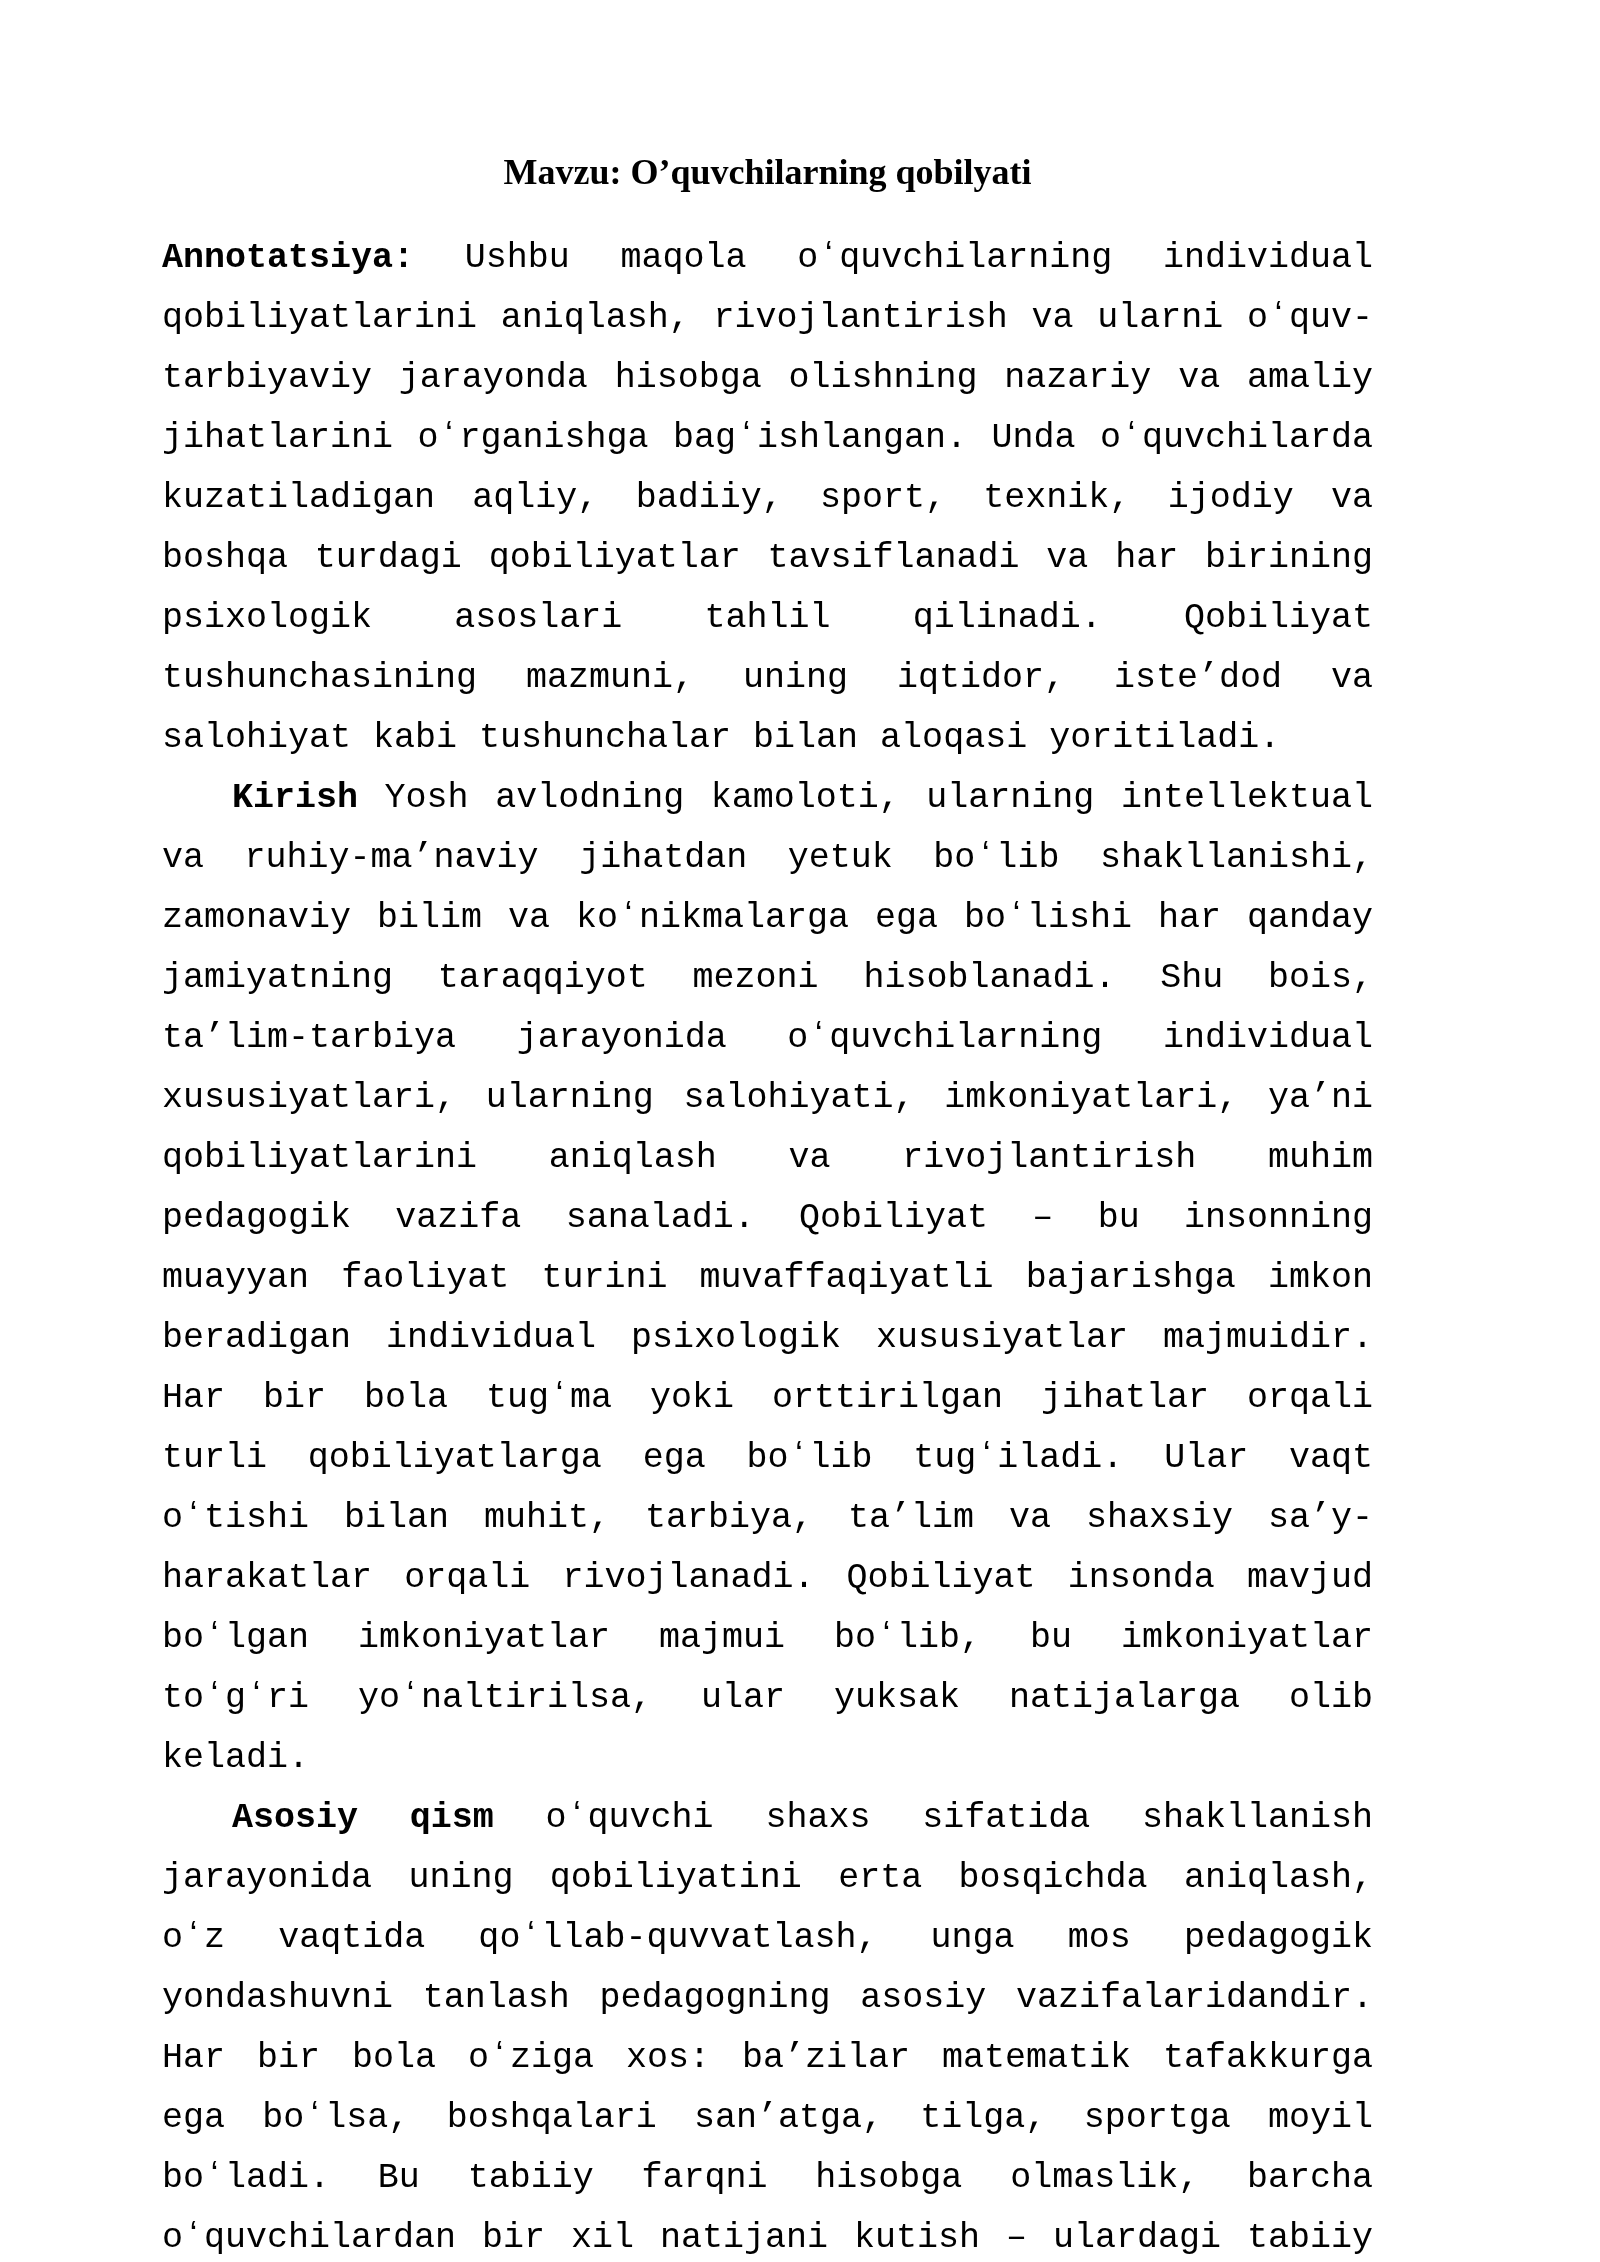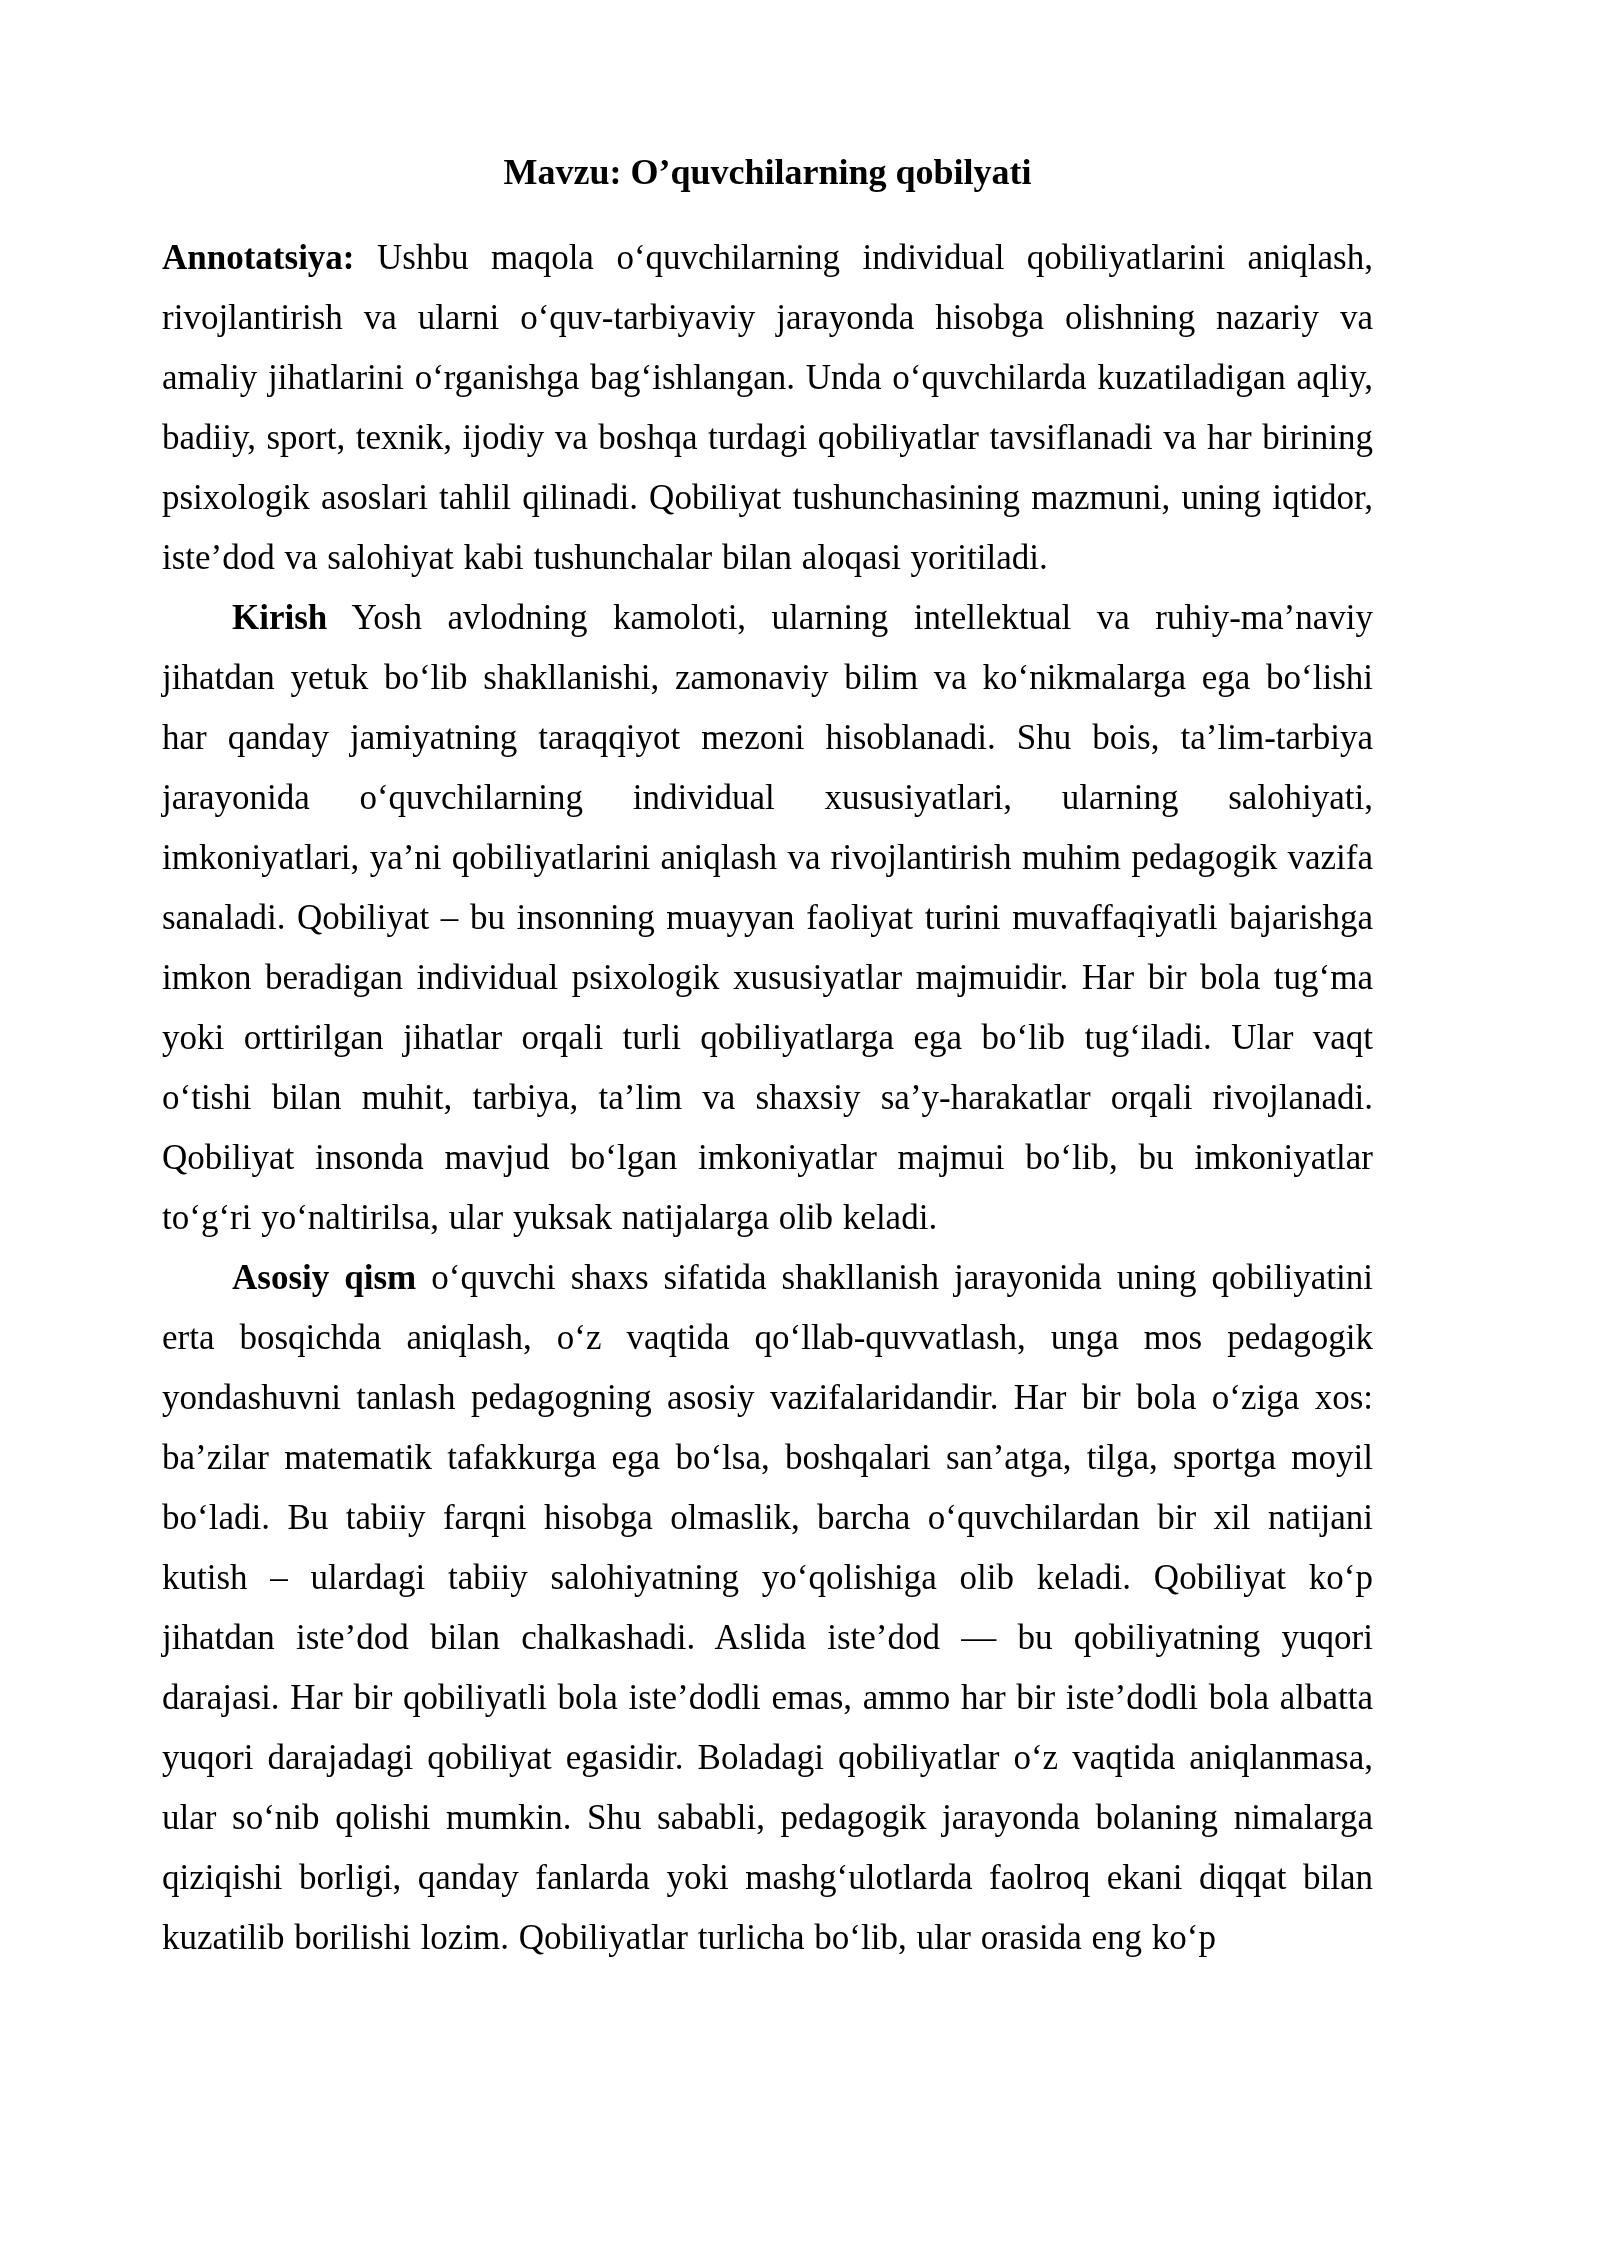--- a/index.html
+++ b/index.html
@@ -27,20 +27,21 @@
     text-align: center;
     line-height: 60px;
     margin: 0 0 26px 0;
   }
   .para {
     font-size: 35px;
     line-height: 60px;
     text-align: justify;
     margin: 0;
     word-spacing: 1px;
+    font-family: Liberation Mono, monospace;
   }
   .para.indent {
     text-indent: 70px;
   }
   .lead {
     font-weight: bold;
   }
 </style>
 </head>
 <body>

